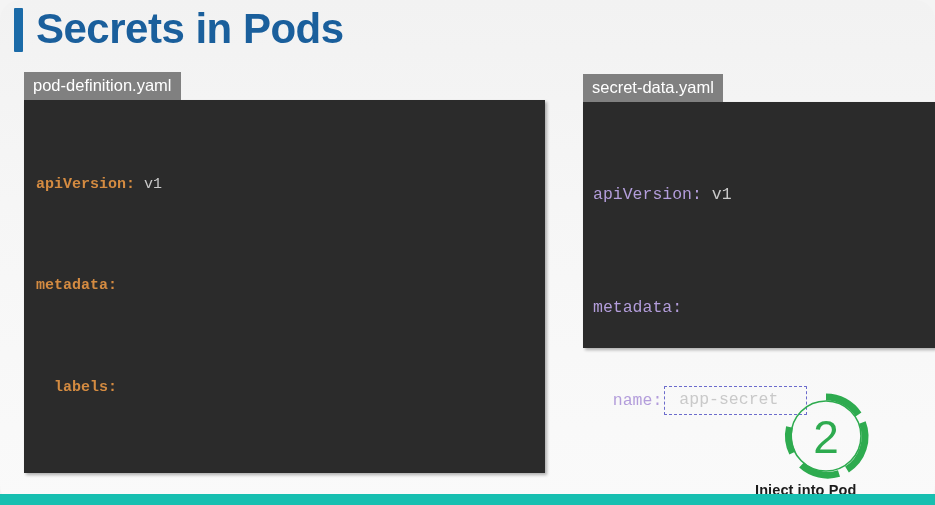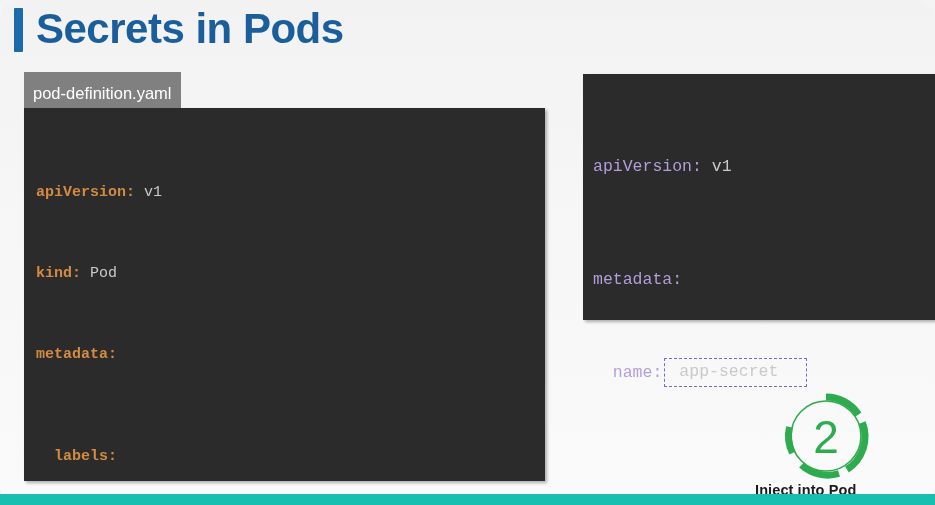--- a/index.html
+++ b/index.html
@@ -49,21 +49,21 @@
   }
 
   
   .panel { position: absolute; }
 
   .panel-tab {
     display: inline-block;
     background: #808080;
     color: #ffffff;
     font-size: 16.5px;
-    padding: 12px 9px 5px 9px;
+    padding: 4px 9px 5px 9px;
     line-height: 1.15;
     white-space: nowrap;
     position: relative;
     z-index: 3;
   }
 
   .panel-body {
     background: #2b2b2b;
     box-shadow: 2px 2px 3px rgba(0,0,0,0.30);
     font-family: "Liberation Mono", "DejaVu Sans Mono", monospace;
@@ -151,21 +151,20 @@
     <div class="title-accent"></div>
     <div class="title-text">Secrets in Pods</div>
   </div>
 
   <div class="panel" id="panel-pod">
     <div class="panel-tab">pod-definition.yaml</div>
     <div class="panel-body">
 
       <div class="code-line"><span class="k-orange">apiVersion</span><span class="punct-o">:</span><span class="val"> </span><span class="val">v1</span></div>
 
-      <div class="code-line"><span class="k-orange">kind</span><span class="punct-o">:</span><span class="val"> </span><span class="val">Pod</span></div>
 
       <div class="code-line"><span class="k-orange">metadata</span><span class="punct-o">:</span></div>
 
 
       <div class="code-line"><span>  </span><span class="k-orange">labels</span><span class="punct-o">:</span></div>
 
       
 
       
 
@@ -184,20 +183,21 @@
       
 
       
 
       
 
     </div>
   </div>
 
   <div class="panel" id="panel-secret">
+    <div class="panel-tab">secret-data.yaml</div>
     <div class="panel-body">
 
       <div class="code-line"><span class="k-purple">apiVersion</span><span class="punct-p">:</span><span> </span><span class="val">v1</span></div>
 
 
       <div class="code-line"><span class="k-purple">metadata</span><span class="punct-p">:</span></div>
 
       <div class="code-line"><span>  </span><span class="k-purple">name</span><span class="punct-p">:</span><span class="hl-blue"><span class="val">app-secret</span></span></div>
 
       

